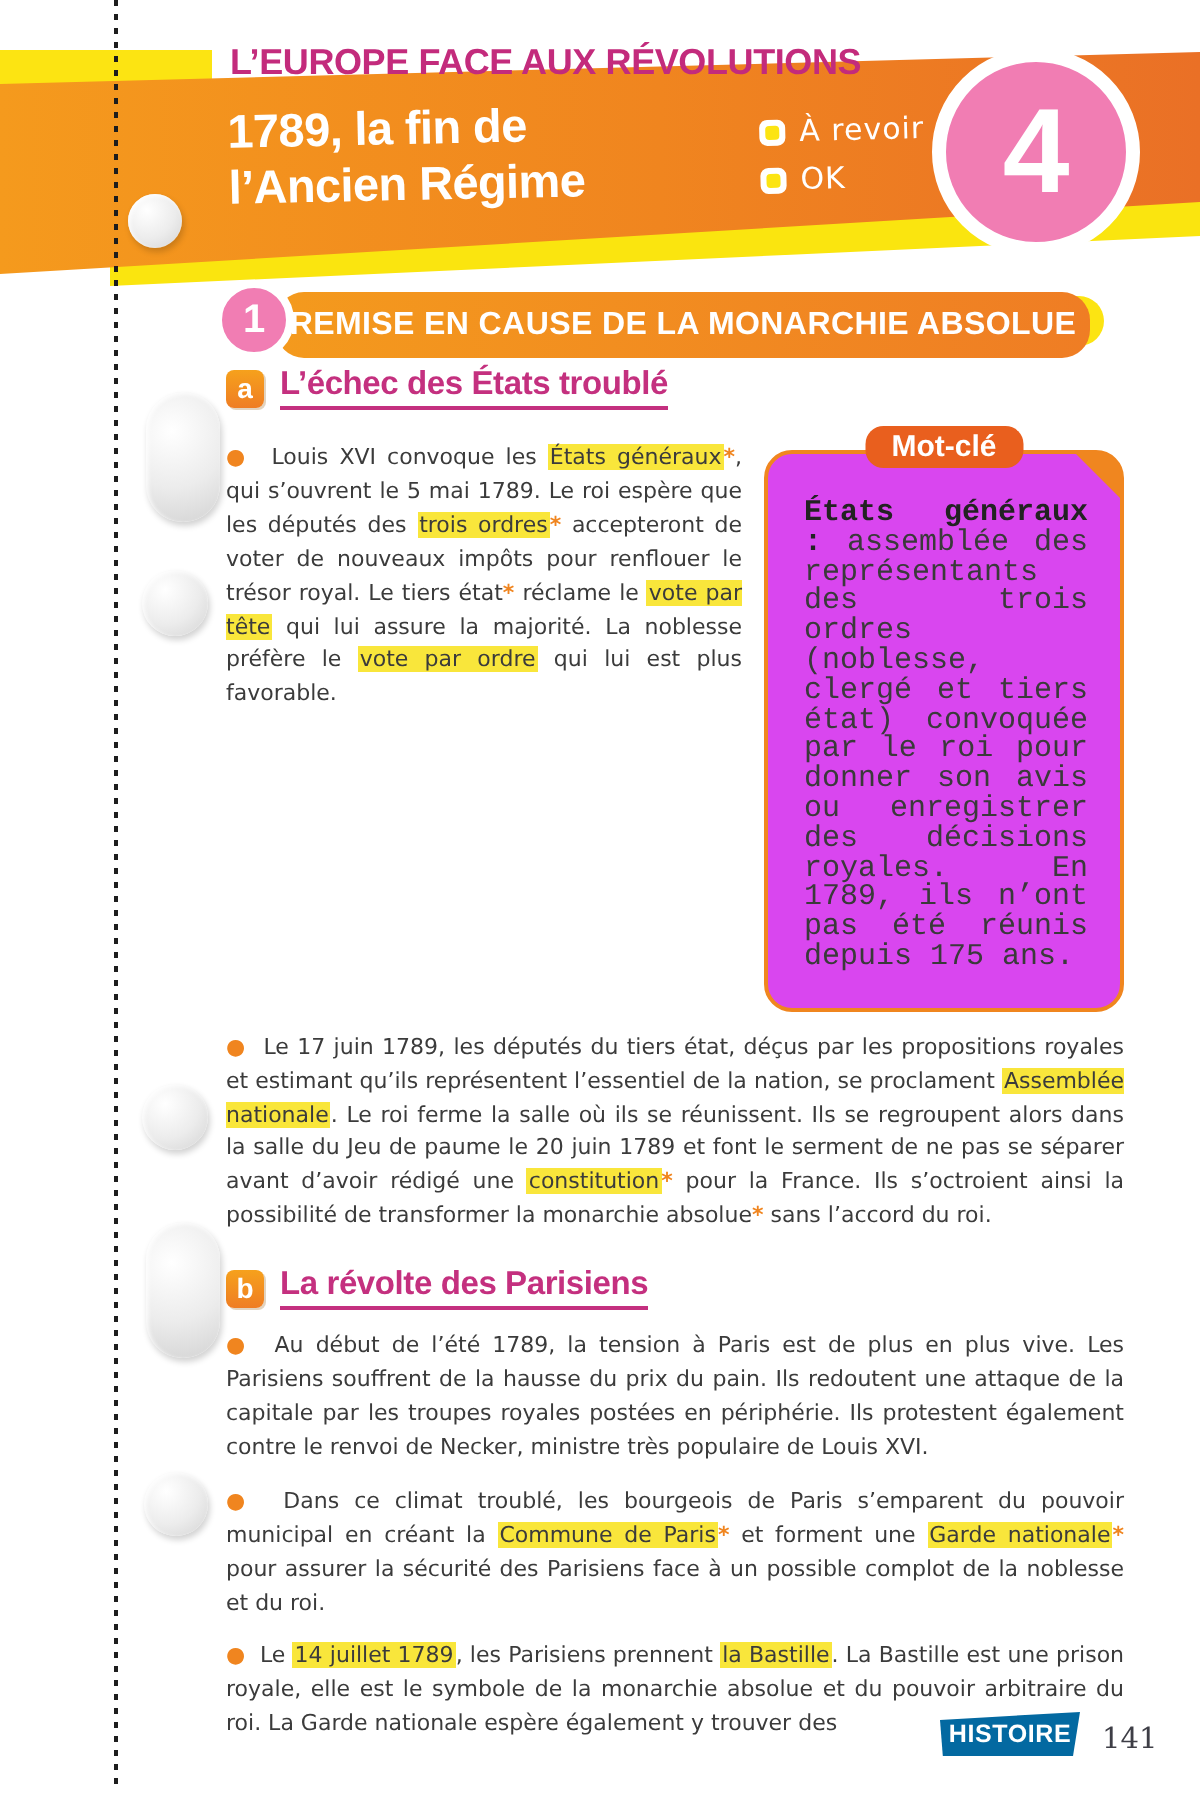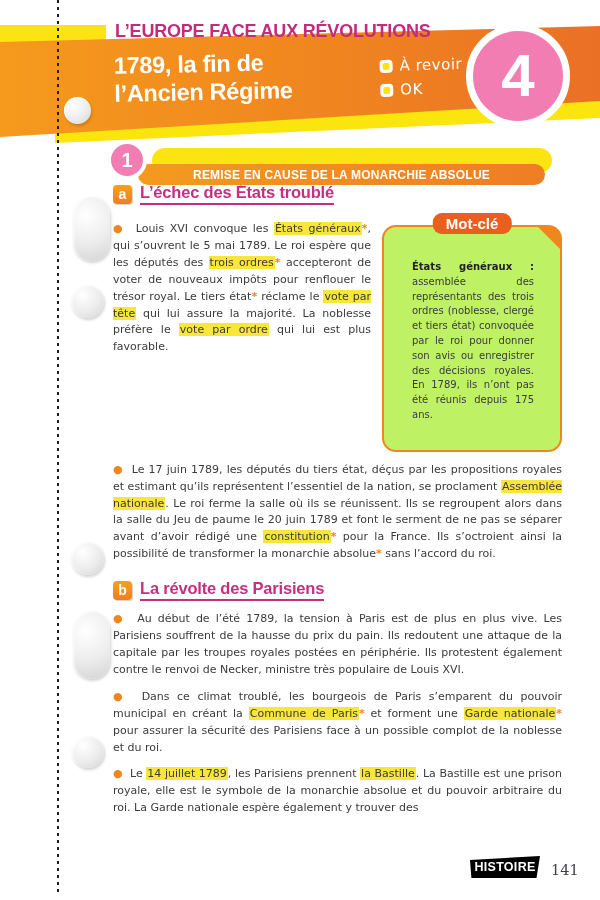--- a/index.html
+++ b/index.html
@@ -41,24 +41,24 @@
   .punch.round{border-radius:50%;}
   .punch.pill{border-radius:19px;}
   .p1{left:64px;top:97px;width:27px;height:27px;}
   .p2{left:73px;top:196px;width:37px;height:65px;}
   .p3{left:71px;top:285px;width:33px;height:33px;}
   .p4{left:71px;top:542px;width:33px;height:33px;}
   .p5{left:73px;top:611px;width:37px;height:68px;}
   .p6{left:72px;top:736px;width:32px;height:32px;}
   
   .sec1-yellow{position:absolute;left:152px;top:148px;width:400px;height:25px;border-radius:13px;background:#FCE412;z-index:3;}
-  .sec1-pill{position:absolute;left:138px;top:164px;width:407px;height:21px;border-radius:14px;z-index:4;
+  .sec1-pill{position:absolute;left:138px;top:146px;width:407px;height:33px;border-radius:14px;z-index:4;
     background:linear-gradient(90deg,#F49A1D,#EF7D24);
     display:flex;align-items:center;justify-content:center;
-    color:#ffffff;font-family:"Liberation Sans",sans-serif;font-weight:bold;font-size:12px;letter-spacing:0.2px;}
+    color:#ffffff;font-family:"Liberation Sans",sans-serif;font-weight:bold;font-size:16px;letter-spacing:0.2px;}
   .sec1-num{position:absolute;left:107px;top:140px;width:32px;height:32px;border:4px solid #ffffff;
     border-radius:50%;background:#F17DB3;z-index:5;display:grid;place-items:center;
     color:#ffffff;font-family:"Liberation Sans",sans-serif;font-weight:bold;font-size:20px;}
   
   .content{position:absolute;left:113px;top:183px;width:449px;z-index:3;}
   .subhead{display:flex;align-items:center;gap:8px;margin:0 0 6px 0;}
   .subhead.second{margin-top:16px;}
   .letter-badge{width:19px;height:19px;border-radius:4px;flex:0 0 auto;
     background:linear-gradient(180deg,#F6A11C,#EF7D24);box-shadow:1px 1px 0 rgba(140,80,0,0.25);
     display:grid;place-items:center;color:#ffffff;font-family:"Liberation Sans",sans-serif;
@@ -66,32 +66,32 @@
   .subhead-title{color:#C4307F;font-family:"Liberation Sans",sans-serif;font-weight:bold;
     font-size:16.5px;border-bottom:2px solid #C4307F;padding-bottom:1px;letter-spacing:-0.2px;}
   .two-col{display:flex;gap:11px;align-items:flex-start;}
   .col-left{width:258px;flex:0 0 auto;}
   .para{margin:10px 0 0 0;text-align:justify;color:#3B3B3B;font-size:11px;line-height:16.9px;}
   .para::before{content:"\25CF\00A0\00A0";color:#F0851F;font-size:11px;}
   .hl{background:#F9E63B;padding:0 1px;}
   .star{color:#F0851F;font-weight:bold;}
   
   .keyword{position:relative;flex:1 1 auto;margin-top:14px;
-    background:#bef264;border:2.5px solid #F0861F;border-radius:14px;
+    background:#d946ef;border:2.5px solid #F0861F;border-radius:14px;
     padding:15px 8px 9px 10px;}
   .keyword-corner{position:absolute;top:-1px;right:-1px;width:24px;height:24px;background:#F0861F;
     border-top-right-radius:12px;clip-path:polygon(0 0,100% 0,100% 100%);}
   .keyword-tab{position:absolute;top:-14px;left:50%;transform:translateX(-50%);
     background:#E95F1E;color:#ffffff;font-family:"Liberation Sans",sans-serif;font-weight:bold;
     font-size:15px;padding:2px 13px;border-radius:9px;white-space:nowrap;z-index:2;}
-  .keyword p{margin:18px;font-size:10px;line-height:14.8px;color:#3A3A3A;text-align:justify;}
+  .keyword p{margin:8px;font-size:15px;line-height:14.8px;color:#3A3A3A;text-align:justify;font-family:Liberation Mono, monospace;}
   .keyword b{color:#222;}
   
   .subject-badge{position:absolute;left:470px;top:856px;width:70px;height:22px;z-index:3;
-    background:#000000;clip-path:polygon(0 18%,100% 0,95% 100%,2% 100%);
+    background:#0369a1;clip-path:polygon(0 18%,100% 0,95% 100%,2% 100%);
     display:flex;align-items:center;justify-content:center;
     color:#ffffff;font-family:"Liberation Sans",sans-serif;font-weight:bold;font-size:12.5px;letter-spacing:0.3px;}
   .page-number{position:absolute;left:551px;top:862px;z-index:3;
     font-family:"DejaVu Serif",serif;font-size:14.5px;color:#3E3E46;}
 </style>
 </head>
 <body>
 
 <div class="top-yellow-bar"></div>
 <div class="yellow-stripe"></div>

